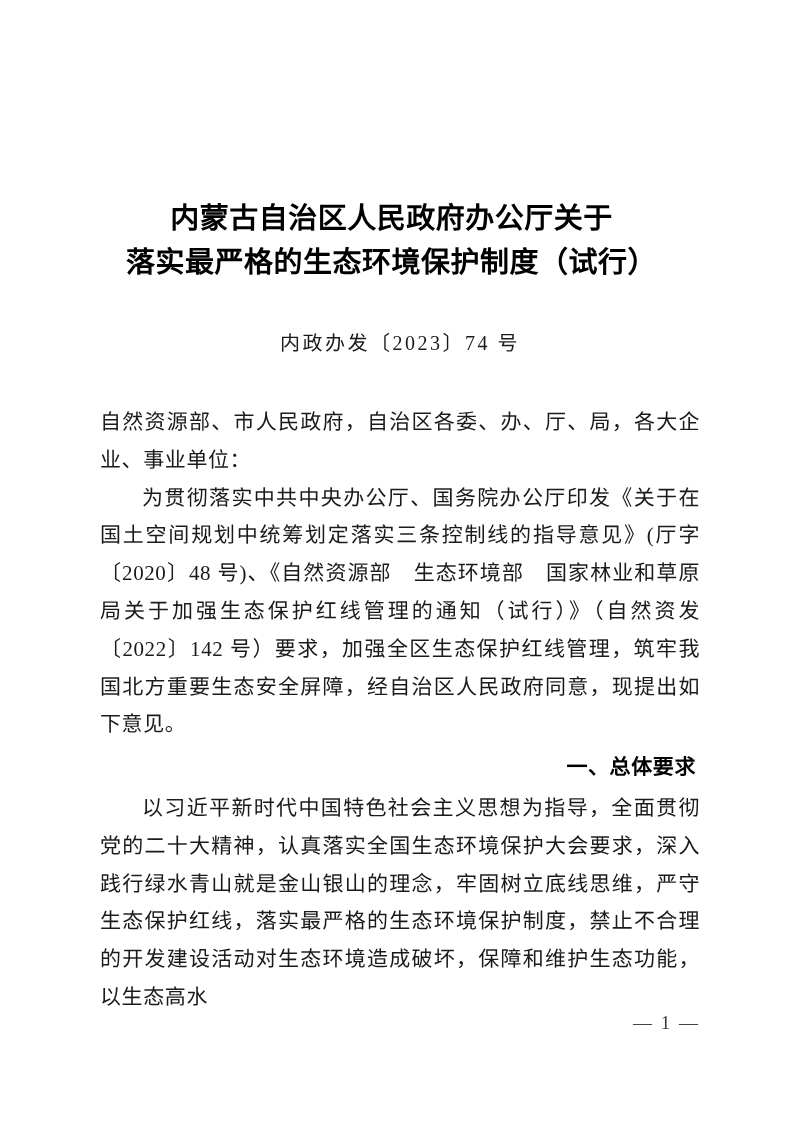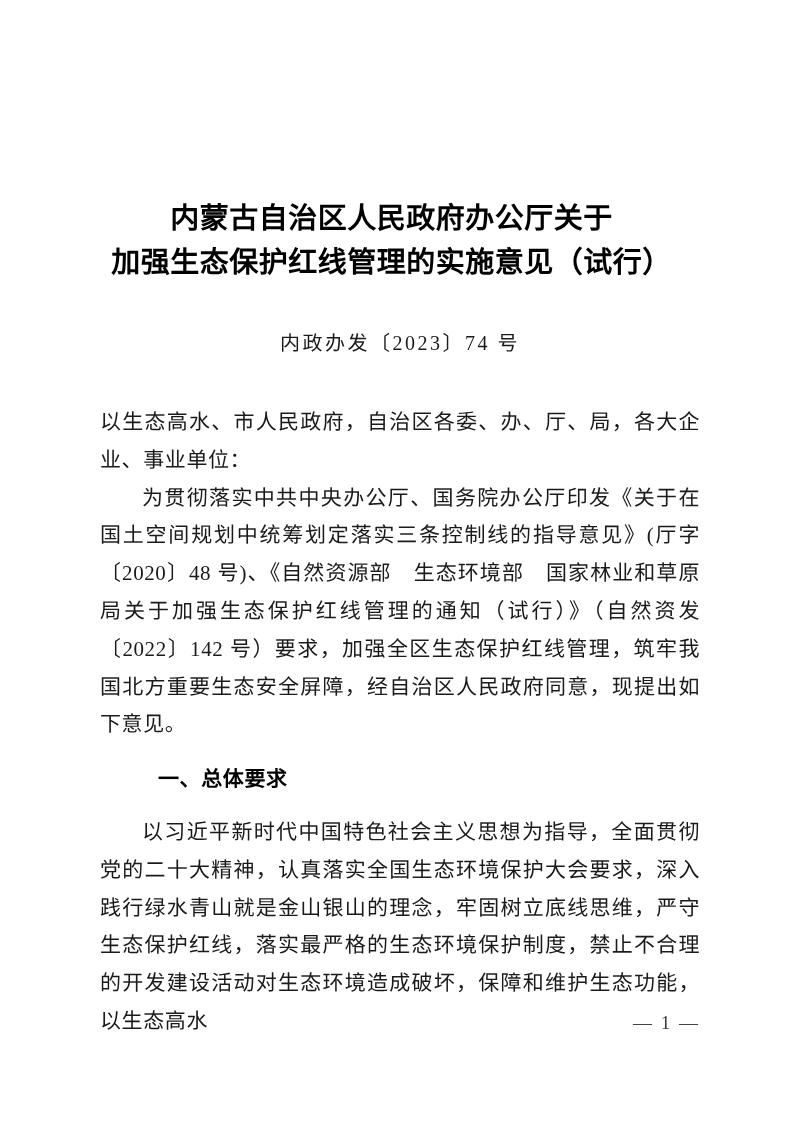--- a/index.html
+++ b/index.html
@@ -71,28 +71,29 @@
     text-align: justify;
     text-justify: inter-ideograph;
     color: #1a1a1a;
   }
 
   .para.indent {
     text-indent: 2em;
   }
 
   .section-heading {
-    margin: 16px;
+    margin: 4px;
     font-family: "Liberation Sans", "DejaVu Sans", sans-serif;
     font-weight: 700;
     font-size: 21px;
     line-height: 37.8px;
     letter-spacing: 0.6px;
     text-indent: 2em;
     color: #000000;
+    text-align: right;
   }
 
   
   .page-footer {
     position: absolute;
     left: 100px;
     right: 100px;
     top: 1012px;
     text-align: right;
     font-family: "Liberation Serif", "DejaVu Serif", serif;
@@ -101,28 +102,28 @@
     color: #3a3a3a;
   }
 </style>
 </head>
 <body>
 
 <div class="page">
 
   <div class="doc-title">
     <span class="title-line">内蒙古自治区人民政府办公厅关于</span>
-    <span class="title-line">加强生态保护红线管理的实施意见（试行）</span>
+    <span class="title-line">落实最严格的生态环境保护制度（试行）</span>
   </div>
 
   <div class="doc-number">内政办发〔2023〕74 号</div>
 
   <div class="body-block">
 
-    <p class="para">以生态高水、市人民政府，自治区各委、办、厅、局，各大企业、事业单位：</p>
+    <p class="para">自然资源部、市人民政府，自治区各委、办、厅、局，各大企业、事业单位：</p>
 
     <p class="para indent">为贯彻落实中共中央办公厅、国务院办公厅印发《关于在国土空间规划中统筹划定落实三条控制线的指导意见》(厅字〔2020〕48 号)、《自然资源部　生态环境部　国家林业和草原局关于加强生态保护红线管理的通知（试行）》（自然资发〔2022〕142 号）要求，加强全区生态保护红线管理，筑牢我国北方重要生态安全屏障，经自治区人民政府同意，现提出如下意见。</p>
 
     <p class="section-heading">一、总体要求</p>
 
     <p class="para indent">以习近平新时代中国特色社会主义思想为指导，全面贯彻党的二十大精神，认真落实全国生态环境保护大会要求，深入践行绿水青山就是金山银山的理念，牢固树立底线思维，严守生态保护红线，落实最严格的生态环境保护制度，禁止不合理的开发建设活动对生态环境造成破坏，保障和维护生态功能，以生态高水</p>
 
   </div>
 
   <div class="page-footer">— 1 —</div>

